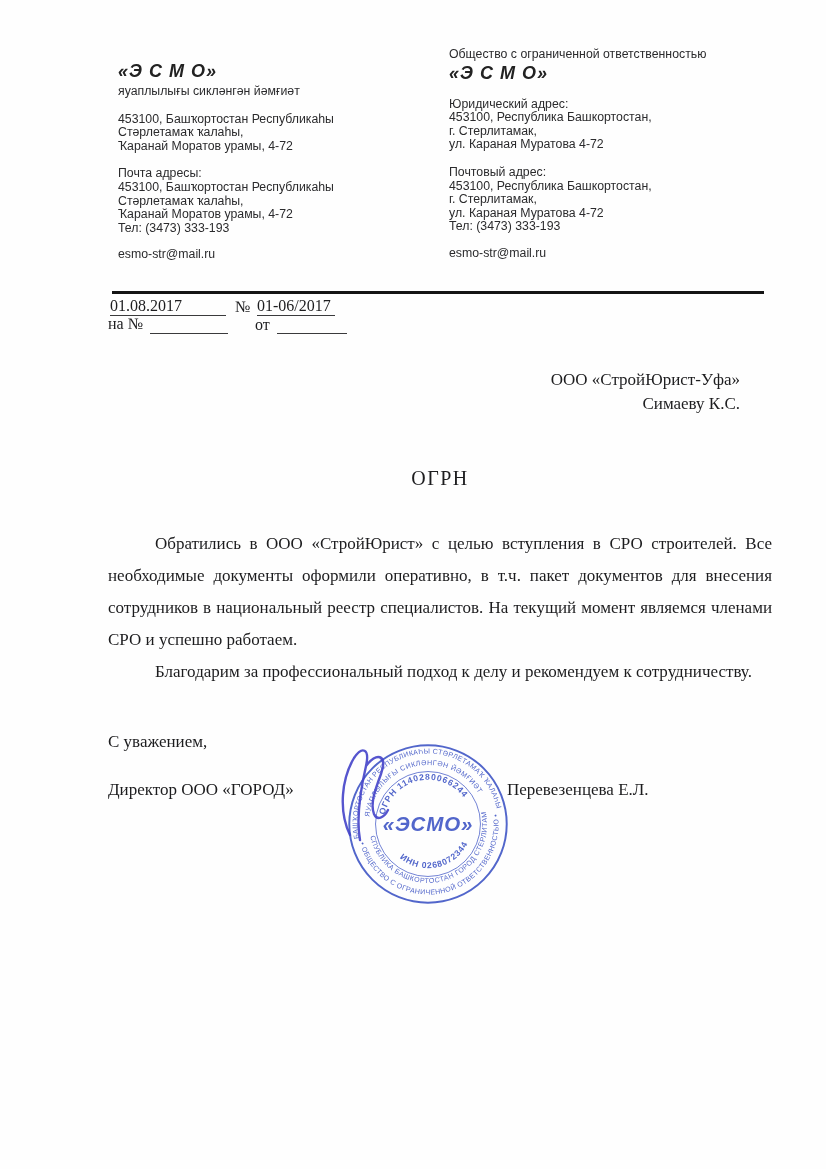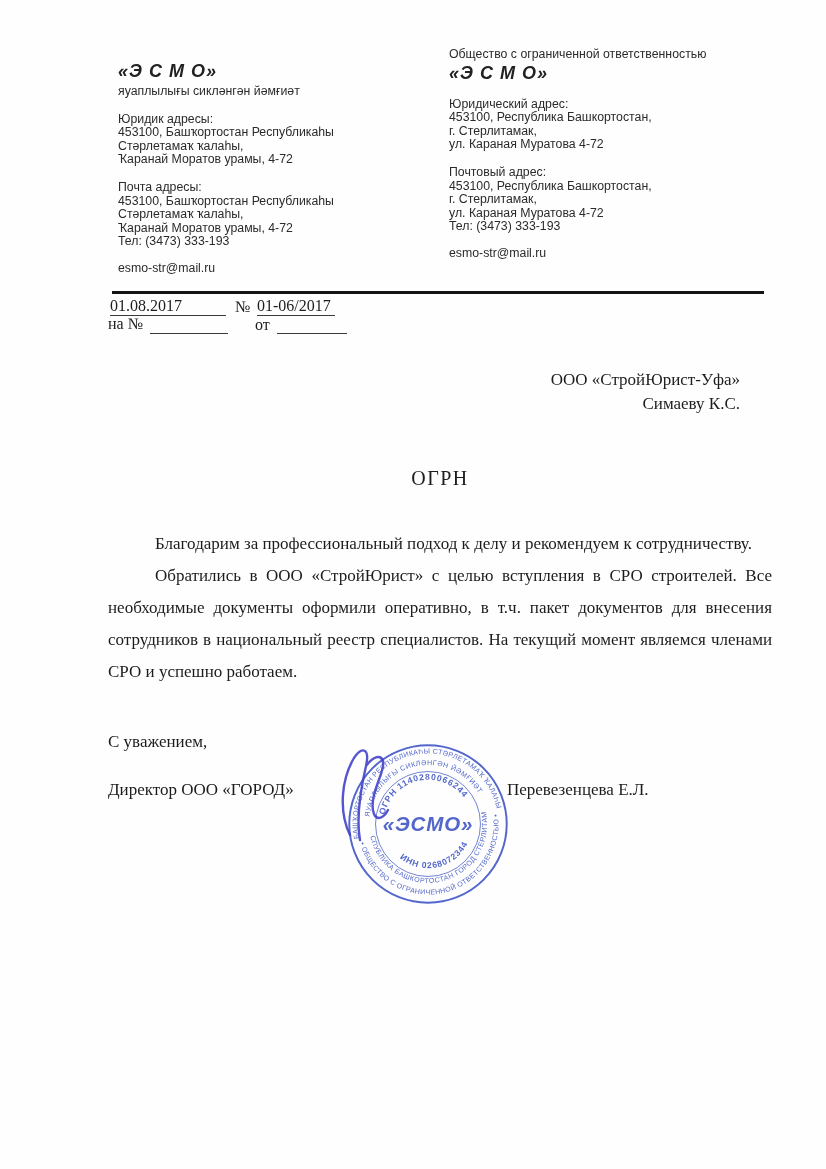--- a/index.html
+++ b/index.html
@@ -45,21 +45,20 @@
 </style>
 </head>
 <body>
 
 <div class="page">
 
   <div class="lh-col lh-left">
     <div class="lh-name">«Э С М О»</div>
     <div class="lh-sub">яуаплылығы сикләнгән йәмғиәт</div>
     <div class="lh-block">
-      <div>Юридик адресы:</div>
       <div>453100, Башҡортостан Республикаһы</div>
       <div>Стәрлетамаҡ ҡалаһы,</div>
       <div>Ҡаранай Моратов урамы, 4-72</div>
     </div>
     <div class="lh-block">
       <div>Почта адресы:</div>
       <div>453100, Башҡортостан Республикаһы</div>
       <div>Стәрлетамаҡ ҡалаһы,</div>
       <div>Ҡаранай Моратов урамы, 4-72</div>
       <div>Тел: (3473) 333-193</div>
@@ -97,22 +96,22 @@
   <span class="ref ref-blank2 u"></span>
 
   <div class="addressee">
     <div>ООО «СтройЮрист-Уфа»</div>
     <div>Симаеву К.С.</div>
   </div>
 
   <div class="doc-title">ОГРН</div>
 
   <div class="body-text">
+    <p>Обратились в ООО «СтройЮрист» с целью вступления в СРО строителей. Все необходимые документы оформили оперативно, в т.ч. пакет документов для внесения сотрудников в национальный реестр специалистов. На текущий момент являемся членами СРО и успешно работаем.</p>
     <p>Благодарим за профессиональный подход к делу и рекомендуем к сотрудничеству.</p>
-    <p>Обратились в ООО «СтройЮрист» с целью вступления в СРО строителей. Все необходимые документы оформили оперативно, в т.ч. пакет документов для внесения сотрудников в национальный реестр специалистов. На текущий момент являемся членами СРО и успешно работаем.</p>
   </div>
 
   <div class="closing-sal">С уважением,</div>
   <div class="closing-pos">Директор ООО «ГОРОД»</div>
   <div class="closing-name">Перевезенцева Е.Л.</div>
 
   <svg class="stamp" viewBox="0 0 200 200">
     <circle cx="100" cy="100" r="96" fill="none" stroke-width="2.4" stroke="#3b52c4"></circle>
     <circle cx="100" cy="100" r="64" fill="none" stroke-width="1" stroke="#3b52c4"></circle>
     <defs>

